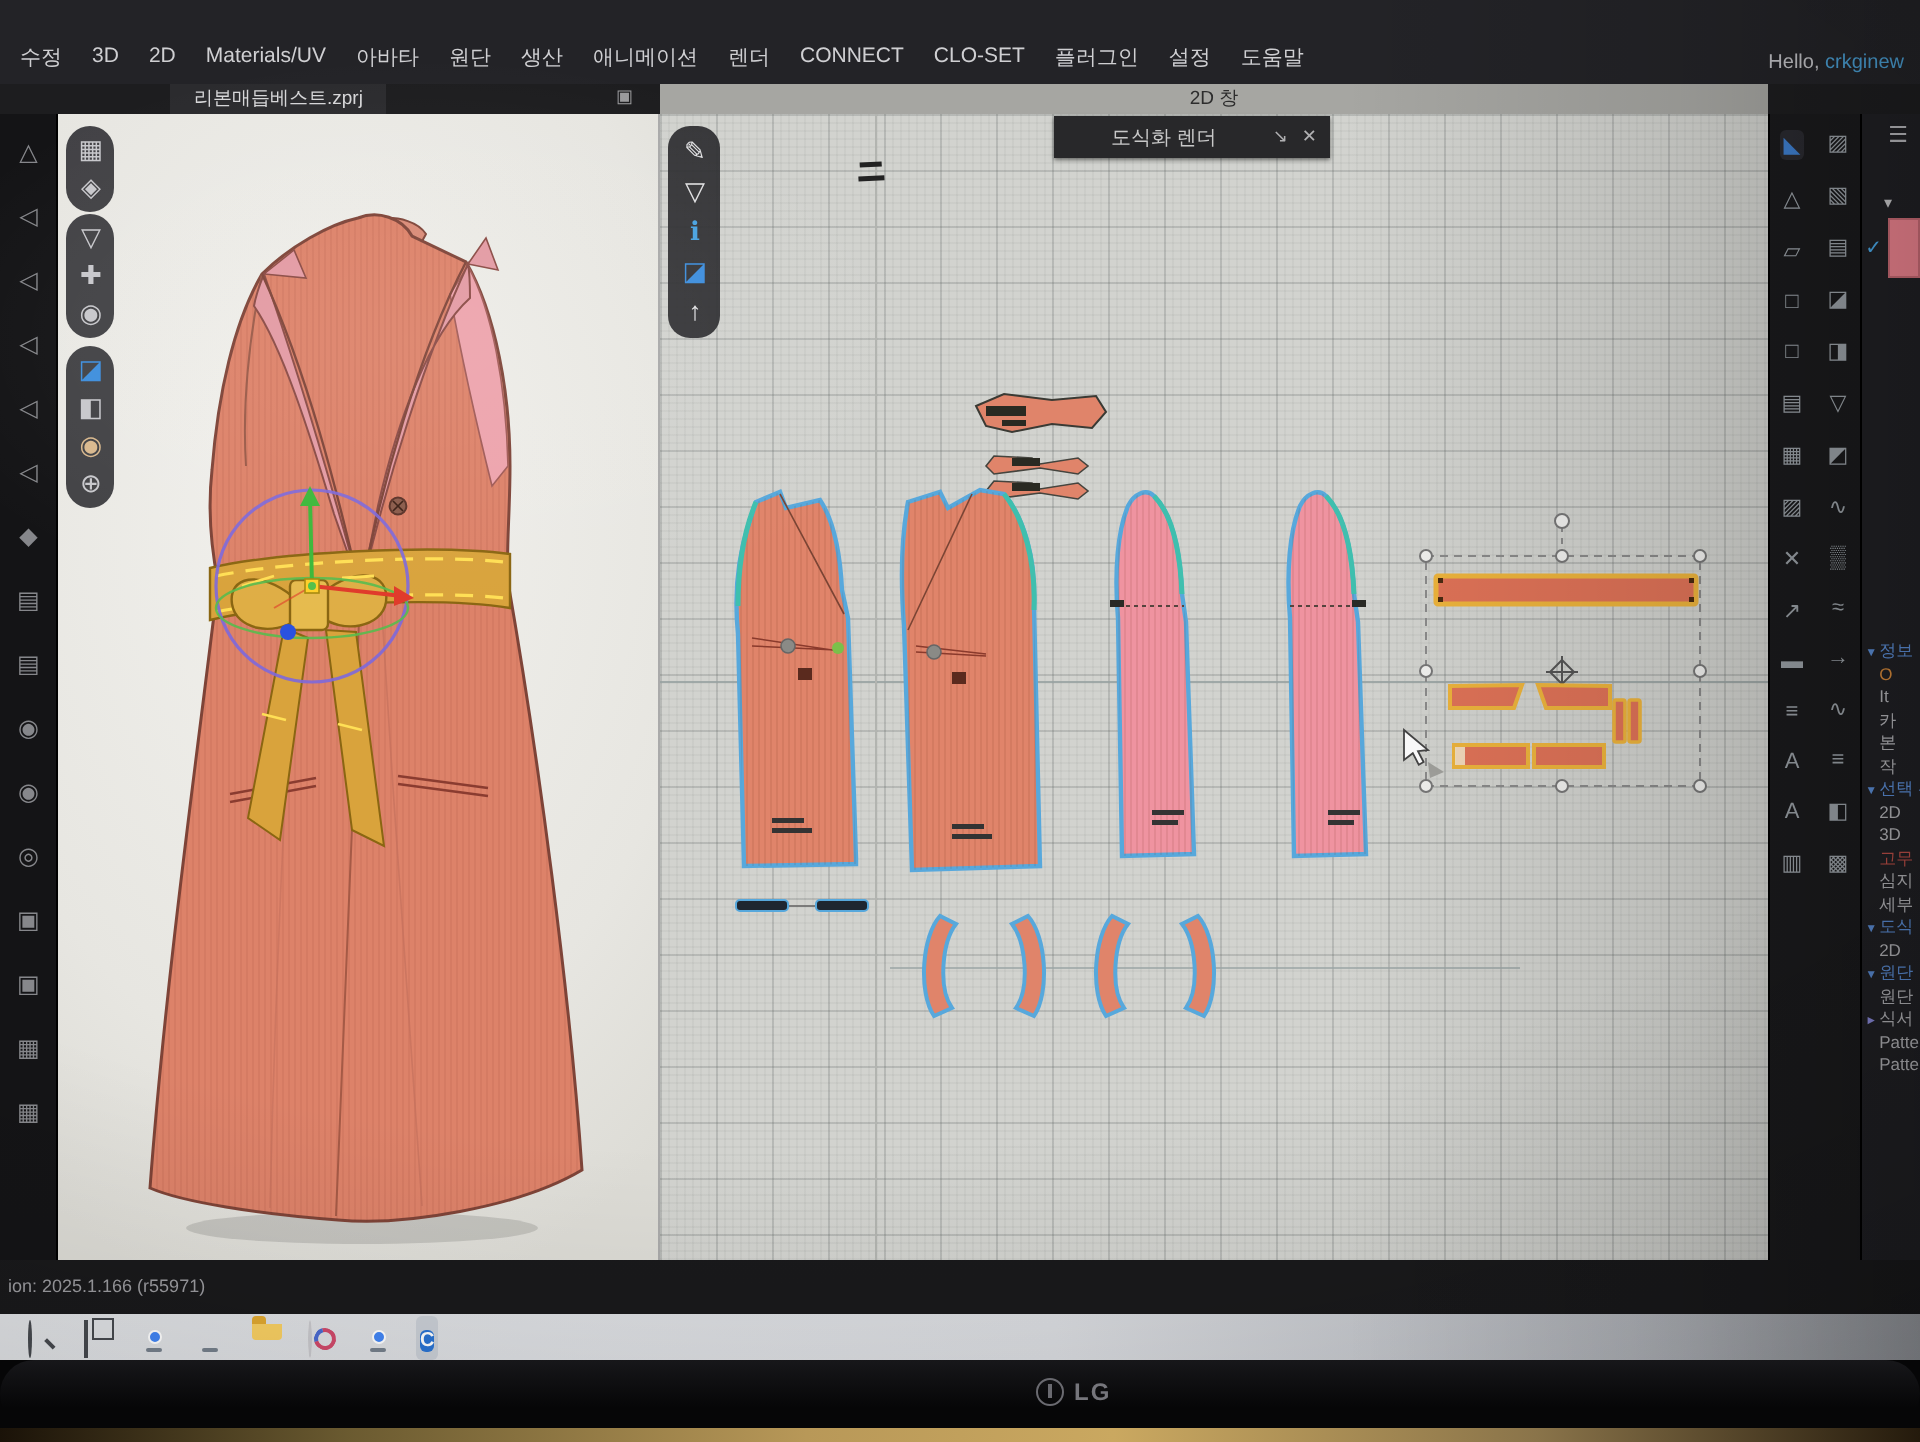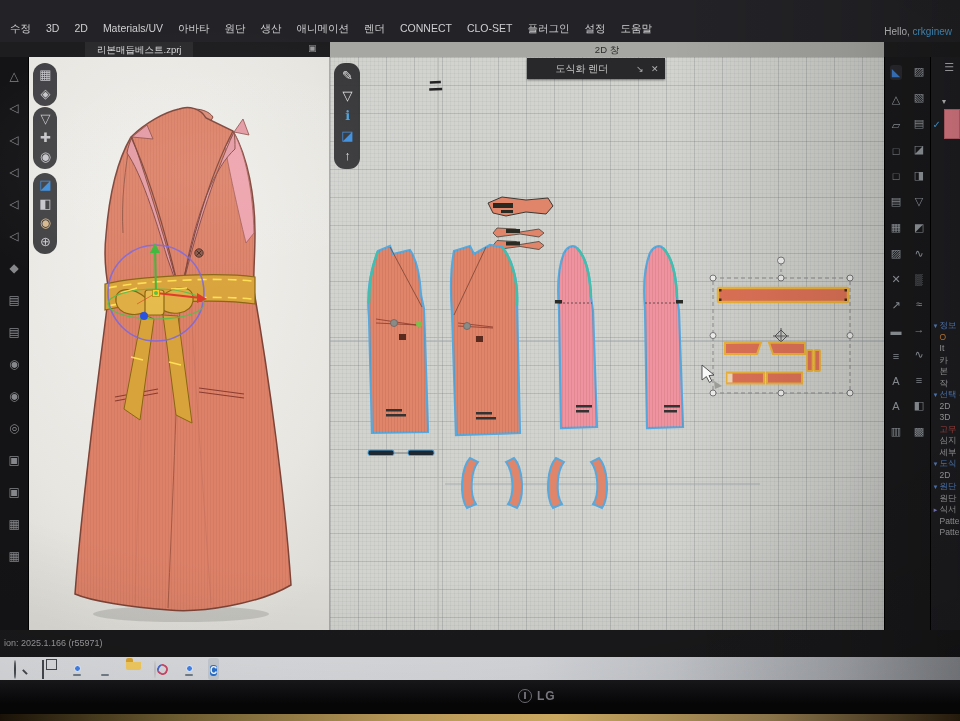--- a/index.html
+++ b/index.html
@@ -99,21 +99,21 @@
   .tbi-paint{width:15px;height:15px;border-radius:50%;background:#f4f4f4;border:1px solid #c8c8cc;box-sizing:border-box;}
   .tbi-paint::after{content:"";position:absolute;left:3px;top:3px;width:7px;height:7px;border-radius:50%;
       border:2px solid #d04a6a;border-left-color:#4a6ad0;transform:rotate(30deg);}
   .tbi-clo-wrap{background:#c9ced5;border-radius:3px;padding:2px;margin-left:-2px;}
   .tbi-clo{width:15px;height:15px;border-radius:3px;background:#2a73d2;color:#fff;font-size:10px;
       font-weight:bold;text-align:center;line-height:15px;}
   .tb-ind{position:absolute;bottom:0;width:8px;height:2px;background:#76808c;border-radius:1px;}
 
   
   .bezel{position:absolute;left:0;top:680px;width:960px;height:34px;
-         background:linear-gradient(#17171a,#060607 70%);}
+         background:linear-gradient(#17171a,#060607 70%);border-radius:17px;}
   .lg-badge{position:absolute;left:518px;top:9px;display:flex;align-items:center;gap:5px;color:#76767c;}
   .lg-circ{width:14px;height:14px;border:1.8px solid #6a6a70;border-radius:50%;box-sizing:border-box;position:relative;}
   .lg-circ::after{content:"";position:absolute;left:5px;top:2px;width:1.8px;height:7px;background:#6a6a70;}
   .lg-txt{font-size:12px;font-weight:bold;letter-spacing:1px;}
   .desk{position:absolute;left:0;top:714px;width:960px;height:7px;
         background:linear-gradient(90deg,#1a1208 0%,#6a5a30 18%,#b89858 42%,#caa860 58%,#8a744a 80%,#241a0c 100%);}
 
   
   .ov{position:absolute;pointer-events:none;left:0;top:0;width:960px;height:680px;}
   .ov1{background:radial-gradient(120% 90% at 40% 35%,transparent 55%,rgba(0,0,0,.16) 100%);}

